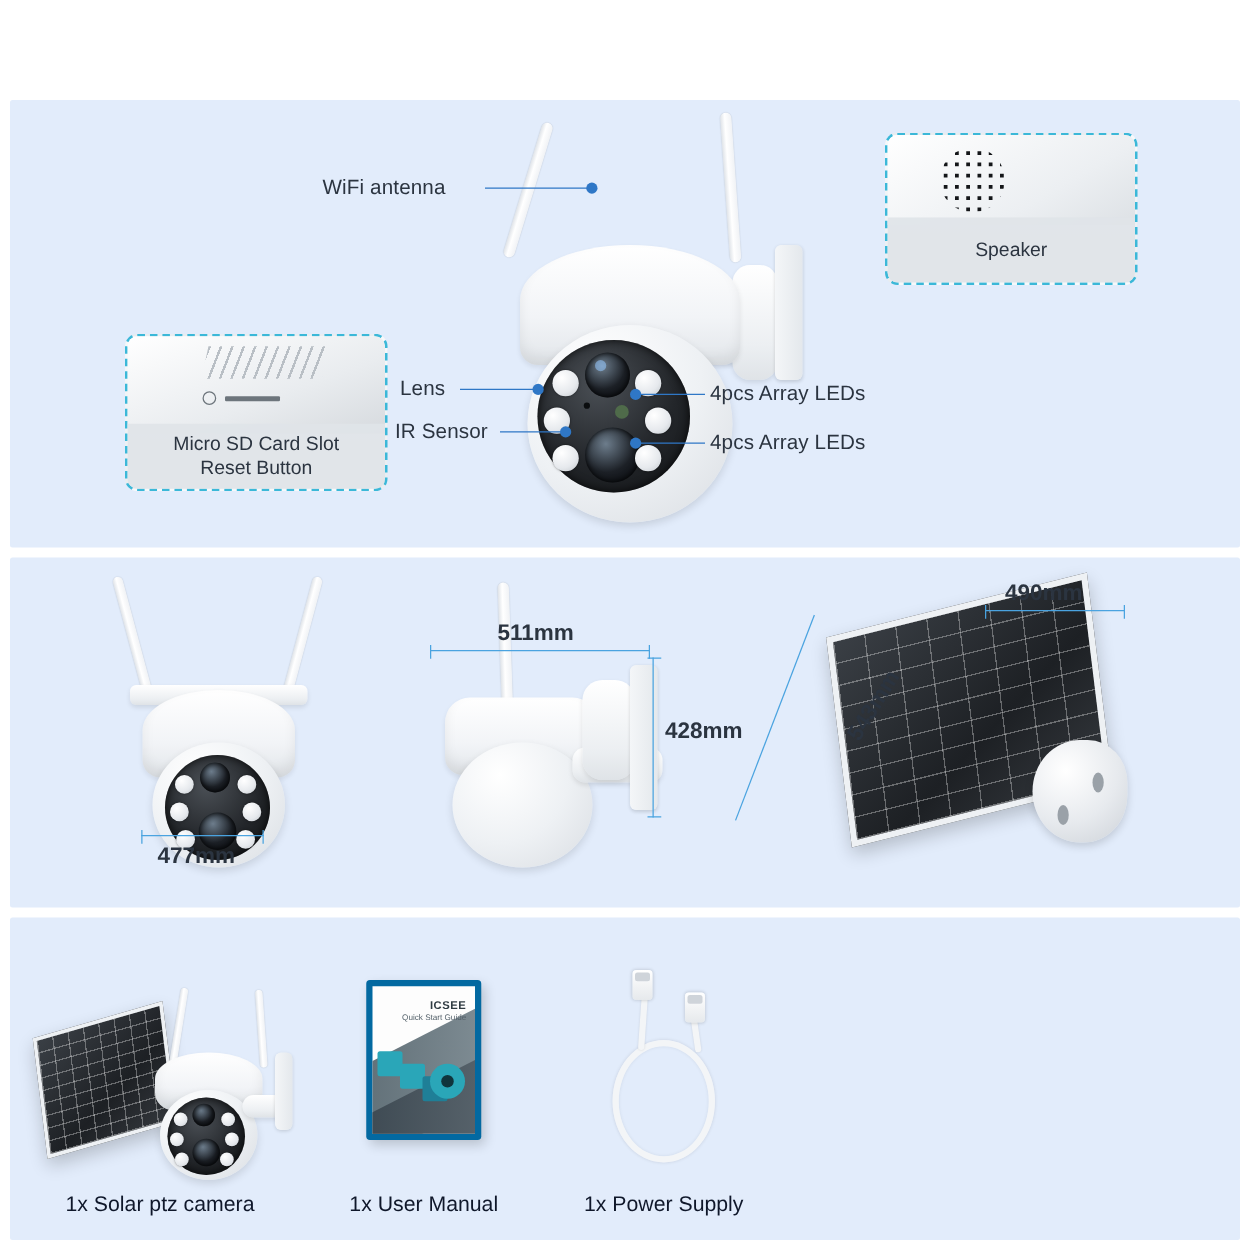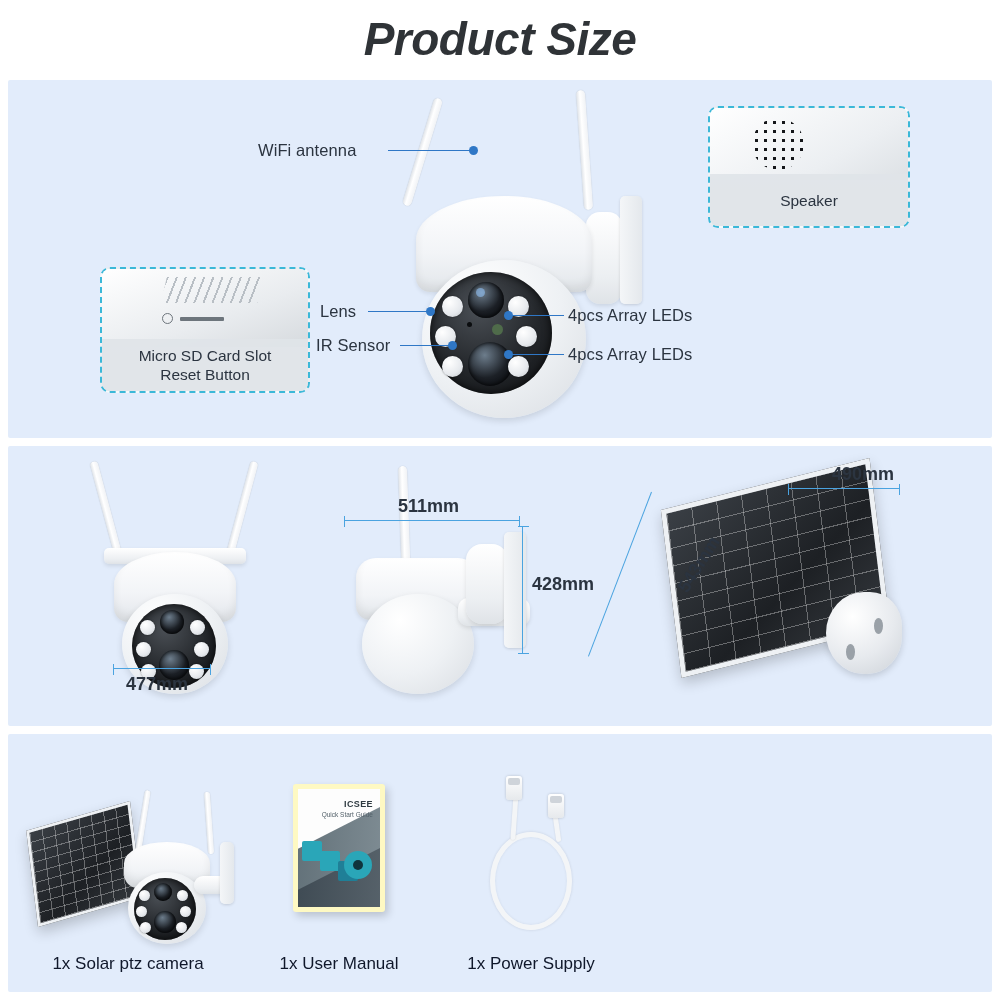--- a/index.html
+++ b/index.html
@@ -174,21 +174,21 @@
   .item-art{position:relative;width:100%;height:170px;}
   .item-cap{
     font-size:17px;color:#0f172a;text-align:center;white-space:nowrap;
     margin-top:8px;
   }
 
   
   .booklet{
     position:absolute;left:50%;transform:translateX(-50%);
     top:8px;width:92px;height:128px;
-    background:#fef9c3;
+    background:#0369a1;
     border-radius:3px;
     box-shadow:3px 4px 9px rgba(0,0,0,.18);
     overflow:hidden;
   }
   .booklet-inner{position:absolute;inset:5px;background:#fdfdfd;overflow:hidden;}
   .bk-wedge1{
     position:absolute;left:-20px;top:36px;width:150px;height:70px;
     background:linear-gradient(120deg,#5b6a72,#8e9ba2);
     transform:rotate(-27deg);
   }
@@ -282,23 +282,20 @@
     position:absolute;left:50%;transform:translateX(-50%);
     bottom:96px;width:20px;height:18px;border-radius:3px;
     background:#2a2e33;
   }
 </style>
 </head>
 <body>
 
 <div class="page">
 
-  <div class="title-bar">
-    <div class="title">Product Size</div>
-  </div>
 
   <div class="panel" id="panel-features">
 
     <div class="cam" style="left:380px;top:12px;width:280px;height:330px;">
 
       <div class="ant" style="left:30px;top:4px;width:9px;height:112px;transform:rotate(17deg);"></div>
 
       <div class="ant" style="left:192px;top:-2px;width:9px;height:120px;transform:rotate(-4deg);"></div>
 
       <div class="arm" style="left:170px;top:168px;width:70px;height:30px;"></div>
@@ -412,21 +409,21 @@
 
     <div class="solar-wrap" style="left:660px;top:38px;width:215px;height:168px;transform:rotate(-14deg) skewX(-7deg);">
       <div class="solar-face"></div>
     </div>
     <div class="solar-mount" style="left:818px;top:146px;width:76px;height:82px;">
       <div style="position:absolute;left:48px;top:26px;width:9px;height:16px;border-radius:50%;background:#9aa1a8;"></div>
       <div style="position:absolute;left:20px;top:52px;width:9px;height:16px;border-radius:50%;background:#9aa1a8;"></div>
     </div>
 
     <div class="dimline-h" style="left:780px;top:42px;width:112px;"></div>
-    <div class="dim-lbl" style="left:796px;top:18px;margin-left:28px;">490mm</div>
+    <div class="dim-lbl" style="left:796px;top:18px;">490mm</div>
 
     <div style="position:absolute;left:643px;top:46px;width:0;height:176px;
                 border-left:1.8px solid #4aa3e0;transform:rotate(21deg);transform-origin:top center;"></div>
     <div class="dim-lbl" style="left:660px;top:108px;transform:rotate(-58deg);">543mm</div>
   </div>
 
   <div class="panel" id="panel-contents">
 
     <div class="item" style="left:6px;width:228px;">
       <div class="item-art">

